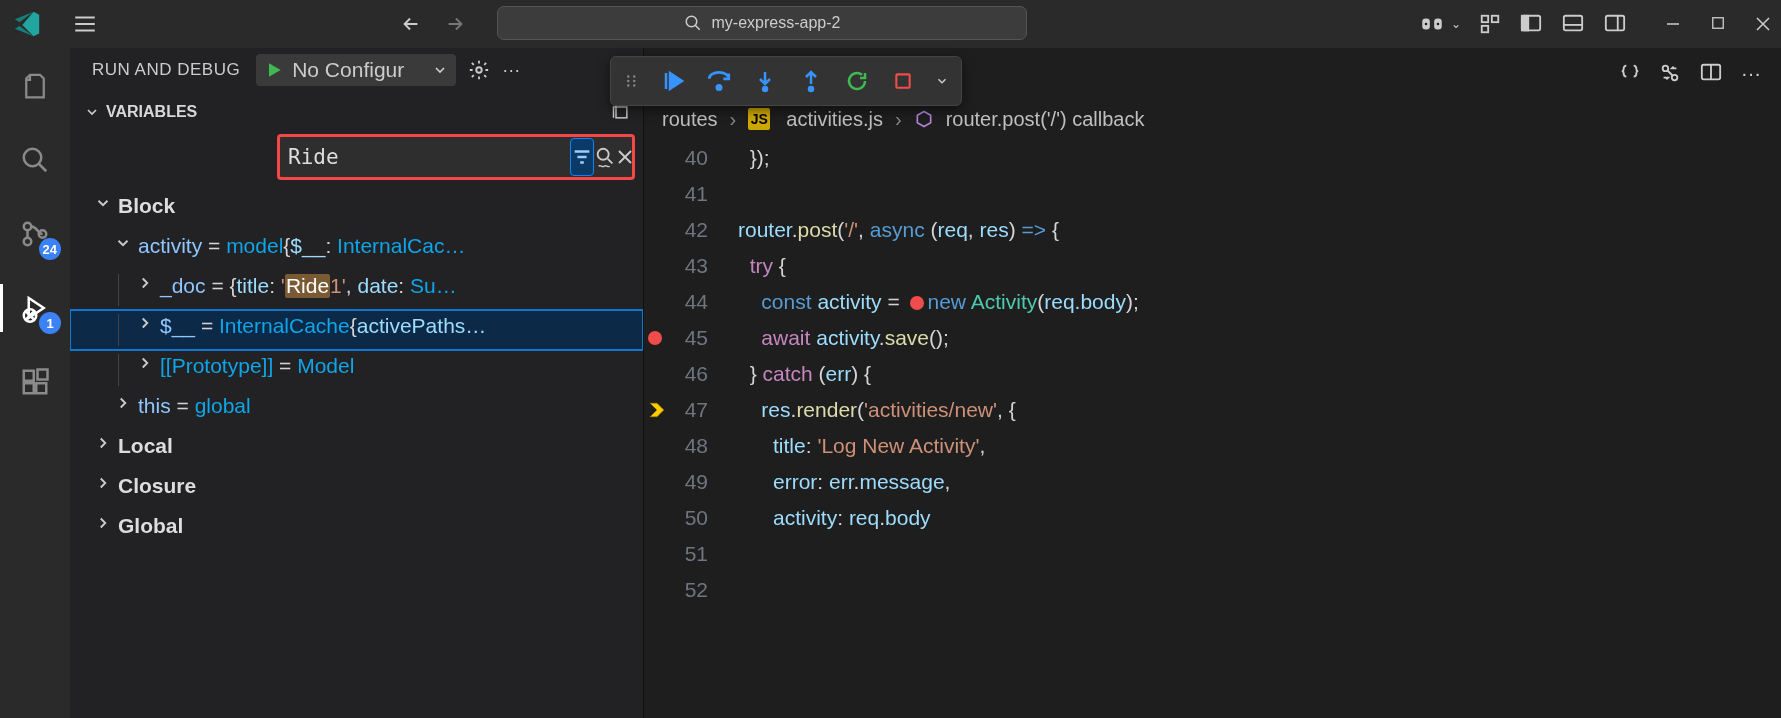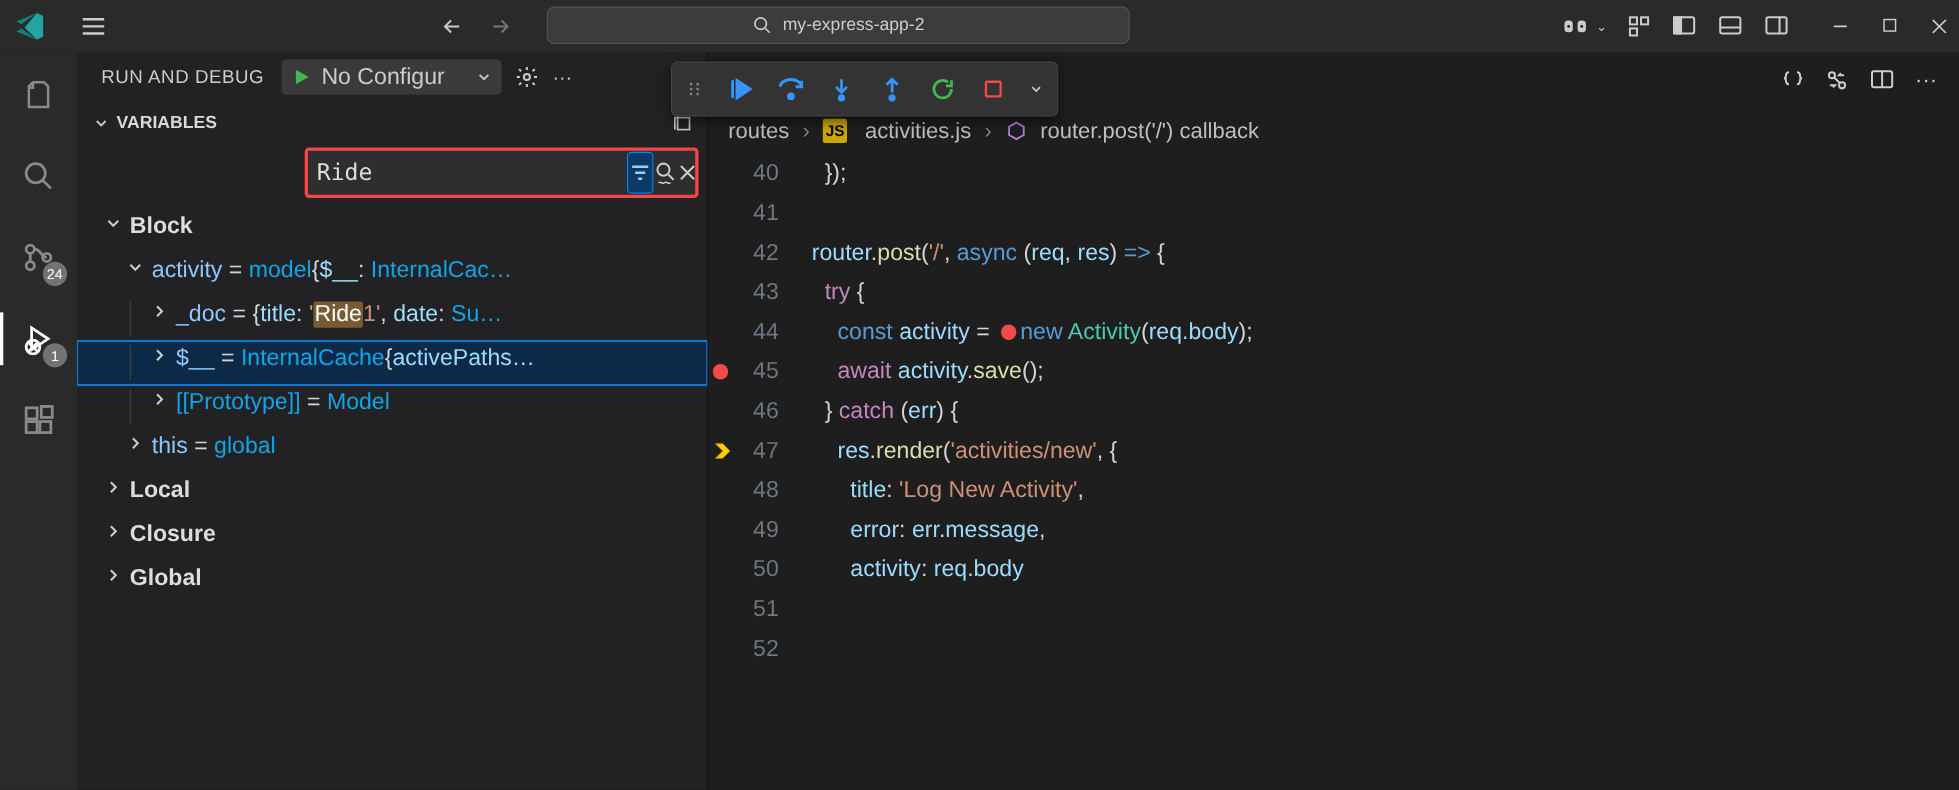--- a/index.html
+++ b/index.html
@@ -21,21 +21,21 @@
   .titlebar .nav-arrows{position:absolute;left:400px;display:flex;gap:22px;}
   .titlebar .search{position:absolute;left:497px;top:6px;width:530px;height:34px;background:#3c3c3c;border:1px solid #555;border-radius:7px;display:flex;align-items:center;justify-content:center;gap:10px;color:var(--text)}
   .titlebar .right-icons{position:absolute;right:10px;display:flex;align-items:center;gap:18px;}
   .titlebar .right-icons .ic{display:flex;align-items:center;justify-content:center;}
   .wc{display:flex;gap:30px;margin-left:20px;}
 
   
   .activitybar{position:absolute;top:48px;left:0;width:70px;bottom:0;background:#2a2a2a;display:flex;flex-direction:column;align-items:center;padding-top:22px;gap:42px;}
   .activitybar .ab-item{position:relative;width:32px;height:32px;display:flex;align-items:center;justify-content:center;}
   .activitybar .ab-item.active::before{content:"";position:absolute;left:-19px;top:-8px;width:3px;height:48px;background:#fff;}
-  .badge{position:absolute;right:-10px;bottom:-10px;min-width:22px;height:22px;border-radius:11px;background:#737373;color:#fff;font-size:13px;display:flex;align-items:center;justify-content:center;padding:0 4px;}
+  .badge{position:absolute;right:-10px;bottom:-10px;min-width:22px;height:22px;border-radius:11px;background:#3b82f6;color:#fff;font-size:13px;display:flex;align-items:center;justify-content:center;padding:0 4px;font-weight:bold;}
 
   
   .sidebar{position:absolute;top:48px;left:70px;width:574px;bottom:0;background:#222224;border-right:1px solid #111;overflow:hidden;color:var(--text)}
   .run-header{display:flex;align-items:center;padding:6px 10px 6px 22px;gap:8px;}
   .config-select{background:#3a3a3a;border-radius:4px;padding:4px 8px;display:flex;align-items:center;gap:8px;font-size:21px;}
   .config-select .play{color:var(--play);}
   .config-select .chev{margin-left:auto;color:#ccc;}
   .gear{margin-left:4px;}
   .vars-header{display:flex;align-items:center;justify-content:space-between;padding:10px 12px 10px 14px;font-size:16px;font-weight:700;color:#d8d8d8;}
 

